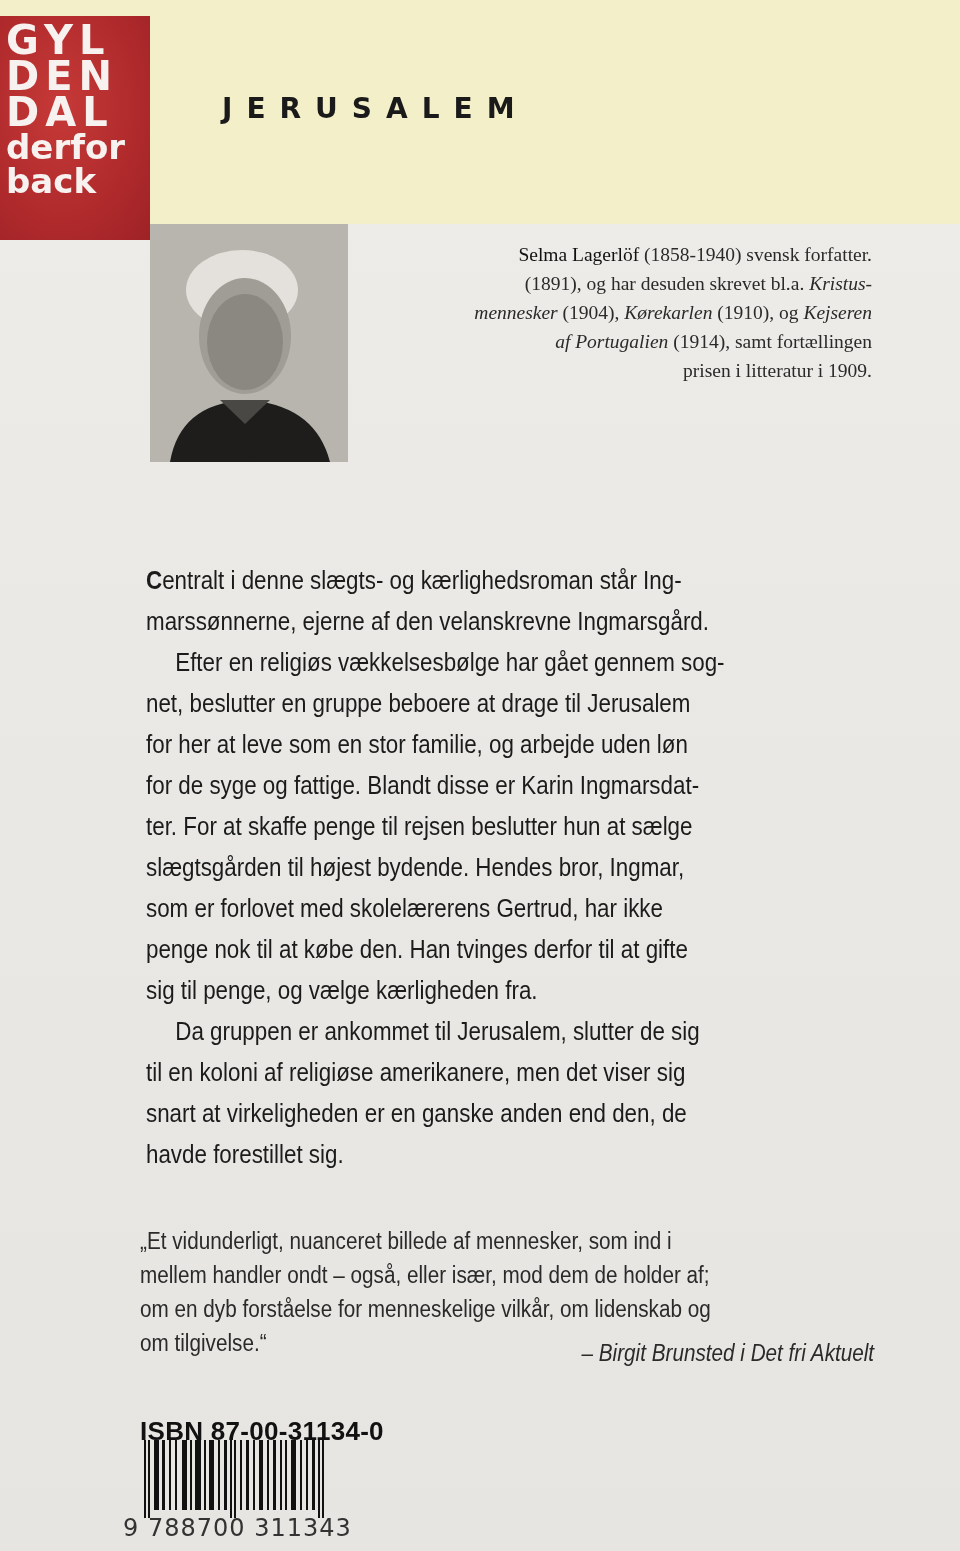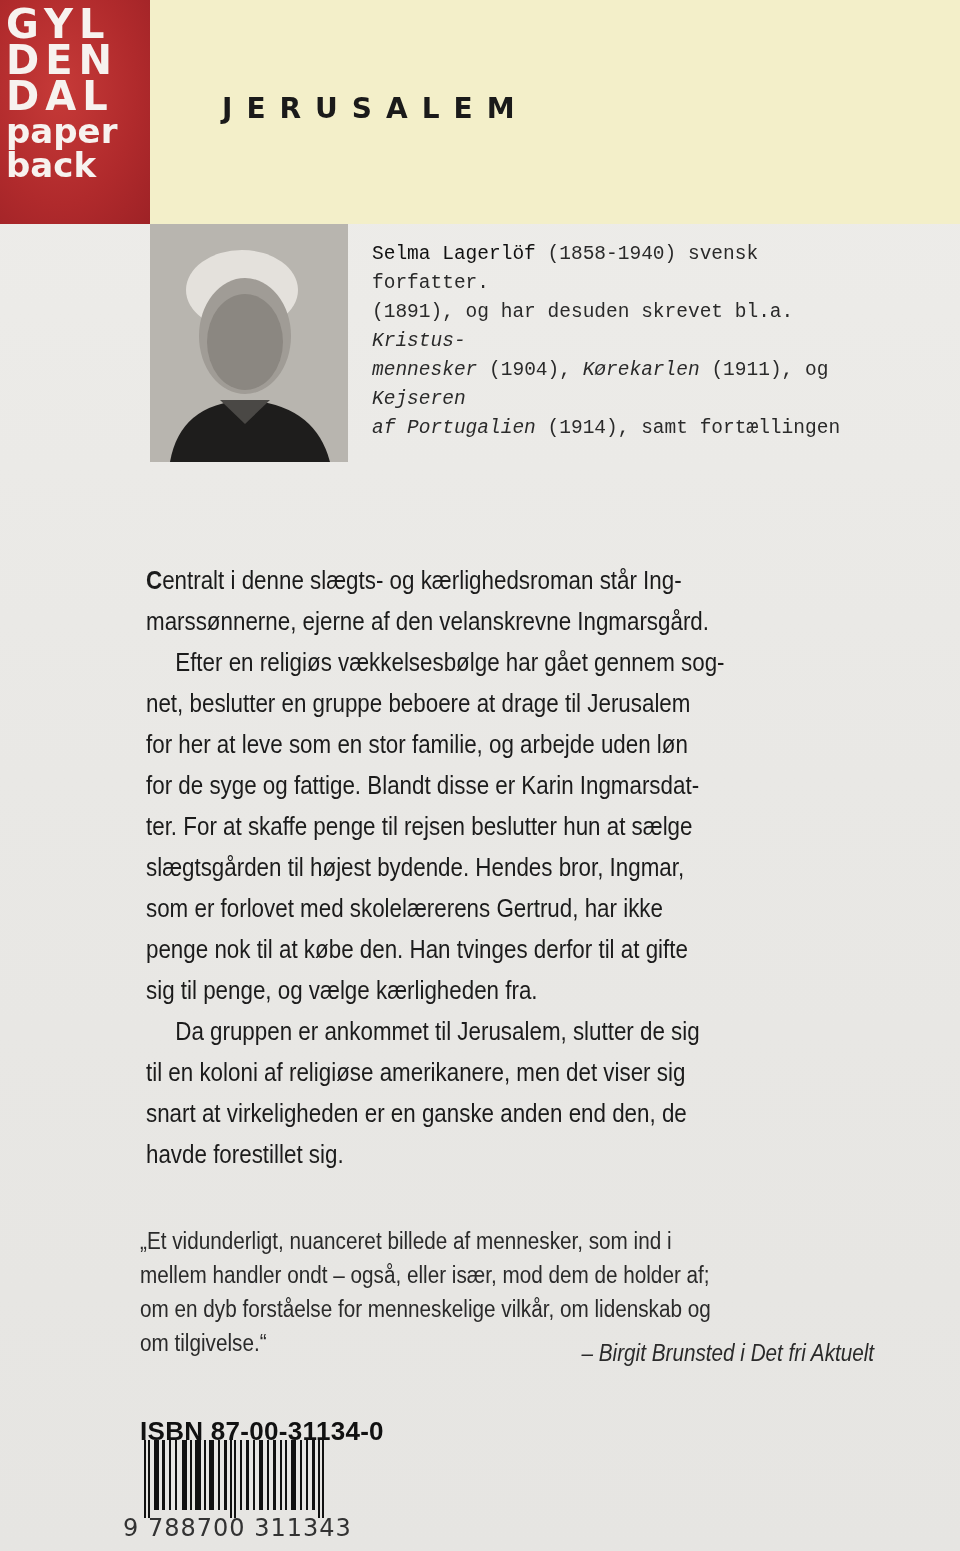--- a/index.html
+++ b/index.html
@@ -10,42 +10,43 @@
     }
     .cover {
       position: absolute; inset: 0;
       background: linear-gradient(180deg, #eeedea 0%, #e9e8e5 50%, #e6e5e2 100%);
     }
     .top-band {
       position: absolute; left: 0; top: 0; width: 960px; height: 224px;
       background: #f3efc9;
     }
     .logo {
-      position: absolute; left: 0; top: 0; width: 150px; height: 224px;
+      position: absolute; left: 0; top: 16px; width: 150px; height: 224px;
       background: radial-gradient(ellipse at 40% 40%, #c63a38 0%, #b02a2c 60%, #9e2226 100%);
       color: #f7f2ef; font-family: "DejaVu Sans", sans-serif; font-weight: bold;
       box-sizing: border-box; padding: 6px 0 0 6px;
     }
     .logo .big { font-size: 40px; line-height: 36px; letter-spacing: 6px; display: block; }
     .logo .small { font-size: 34px; line-height: 34px; letter-spacing: 0; display: block; }
     .title {
       position: absolute; left: 222px; top: 92px;
       font-family: "DejaVu Sans", sans-serif; font-weight: bold;
       font-size: 28px; letter-spacing: 14px; color: #1a1a1a;
     }
     .portrait {
       position: absolute; left: 150px; top: 224px; width: 198px; height: 238px;
       background: radial-gradient(ellipse at 50% 48%, #c9c6c0 0%, #a8a59f 40%, #6f6c67 70%, #3a3835 100%);
       overflow: hidden;
     }
     .portrait svg { width: 100%; height: 100%; display: block; }
     .bio {
       position: absolute; left: 372px; top: 240px; width: 500px;
-      font-family: Liberation Mono, monospace; font-size: 19.5px; line-height: 29px;
+      font-family: Liberation Serif, serif; font-size: 19.5px; line-height: 29px;
       color: #2a2a2a;
+      text-align: right;
     }
     .bio .name { color: #111; }
     .bio i { font-style: italic; }
     .blurb {
       position: absolute; left: 146px; top: 560px; width: 720px;
       font-family: "Liberation Sans Narrow", "Liberation Sans", sans-serif;
       font-size: 26px; line-height: 41px; color: #1b1b1b;
       transform-origin: 0 0; transform: scaleX(0.86);
       width: 837px;
     }
@@ -82,42 +83,43 @@
 </head>
 <body>
 
 <div class="cover"></div>
 <div class="top-band"></div>
 
 <div class="logo">
   <span class="big">GYL</span>
   <span class="big">DEN</span>
   <span class="big">DAL</span>
-  <span class="small">paper</span>
+  <span class="small">derfor</span>
   <span class="small">back</span>
 </div>
 
 <div class="title">JERUSALEM</div>
 
 <div class="portrait">
   <svg viewBox="0 0 198 238">
     <rect width="198" height="238" fill="#b8b5af"></rect>
     <ellipse cx="92" cy="66" rx="56" ry="40" fill="#e4e1dc"></ellipse>
     <ellipse cx="95" cy="112" rx="46" ry="58" fill="#a09c96"></ellipse>
     <ellipse cx="95" cy="118" rx="38" ry="48" fill="#8b8781"></ellipse>
     <path d="M20 238 Q30 180 95 176 Q165 180 180 238 Z" fill="#1e1d1c"></path>
     <path d="M70 176 L95 200 L120 176 Z" fill="#4a4845"></path>
   </svg>
 </div>
 
 <div class="bio">
   <div><span class="name">Selma Lagerlöf</span><span> (1858-1940) svensk forfatter.</span></div>
   <div><span>(1891), og har desuden skrevet bl.a. </span><i>Kristus-</i></div>
-  <div><i>mennesker</i><span> (1904), </span><i>Kørekarlen</i><span> (1911), og </span><i>Kejseren</i></div>
+  <div><i>mennesker</i><span> (1904), </span><i>Kørekarlen</i><span> (1910), og </span><i>Kejseren</i></div>
   <div><i>af Portugalien</i><span> (1914), samt fortællingen</span></div>
+  <div><span>prisen i litteratur i 1909.</span></div>
 </div>
 
 <div class="blurb">
   <p>
     <span class="dropcap">C</span><span>entralt i denne slægts- og kærlighedsroman står Ing-</span><br>
     <span>marssønnerne, ejerne af den velanskrevne Ingmarsgård.</span>
   </p>
   <p class="indent">
     <span>Efter en religiøs vækkelsesbølge har gået gennem sog-</span><br>
     <span>net, beslutter en gruppe beboere at drage til Jerusalem</span><br>

